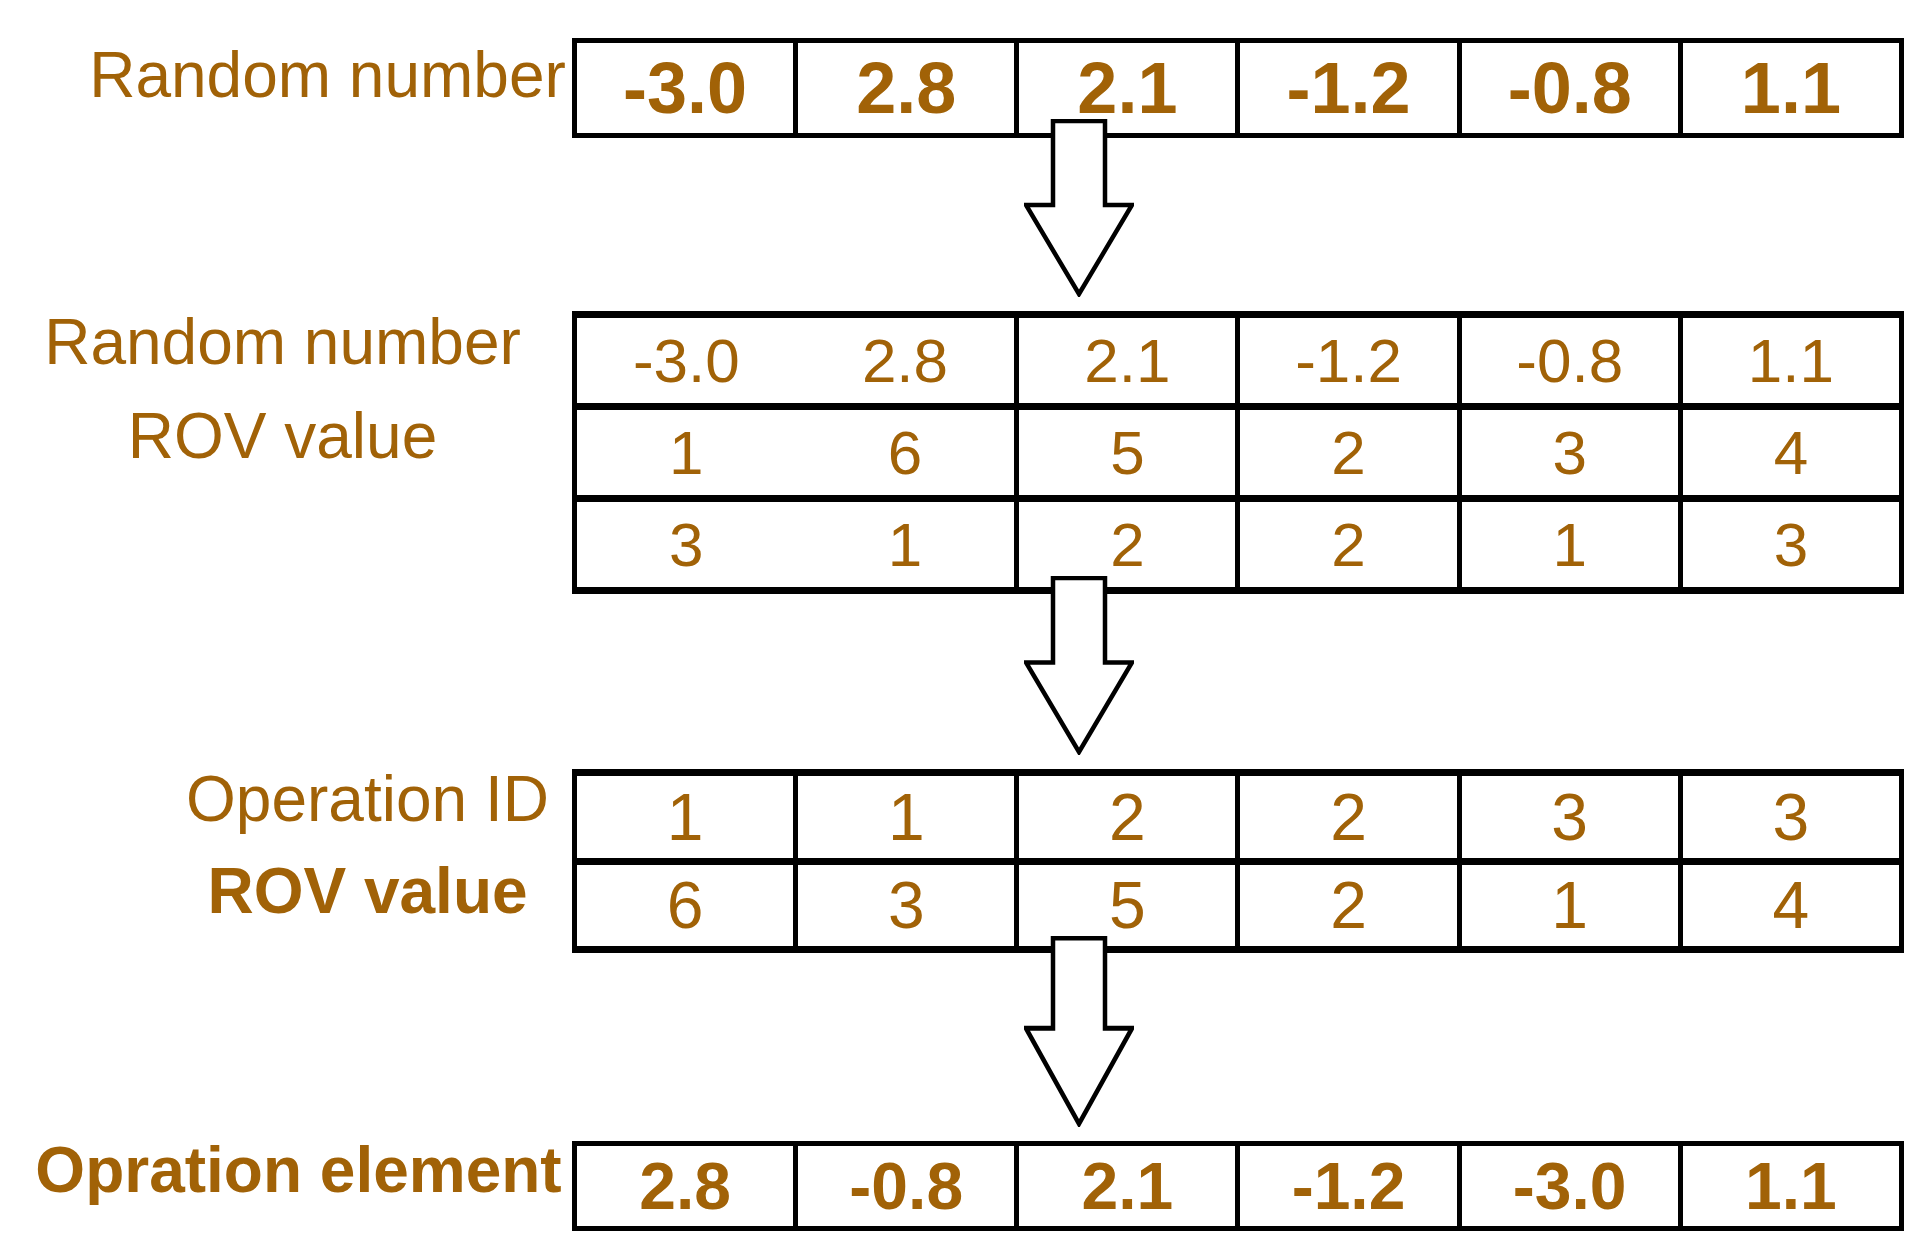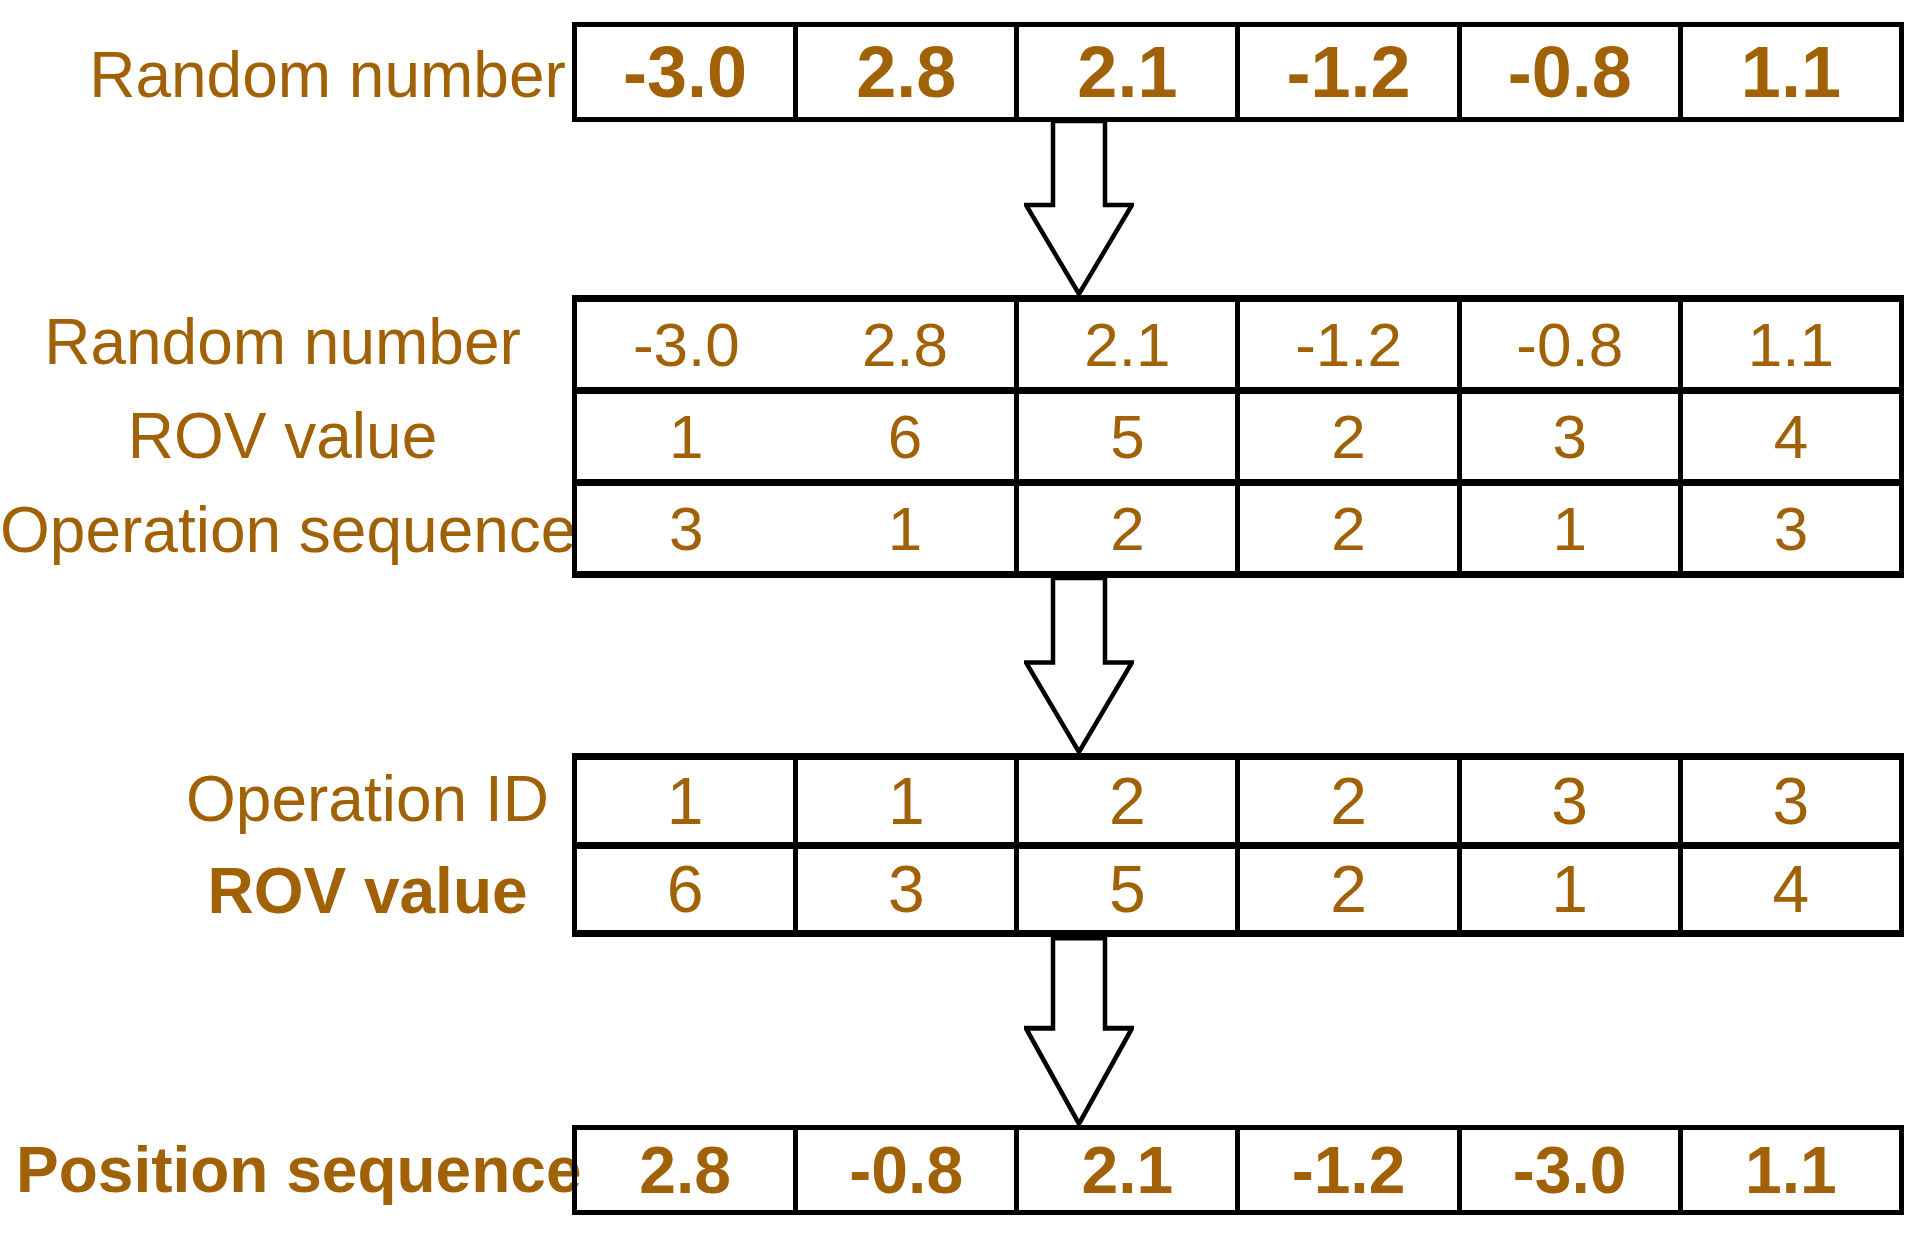--- a/index.html
+++ b/index.html
@@ -7,21 +7,21 @@
     position:relative;width:1908px;height:1253px;background:#ffffff;
     font-family:Liberation Sans, sans-serif;color:#a16207;overflow:hidden;
   }
   .lbl{
     position:absolute;width:565px;height:80px;line-height:80px;
     text-align:center;font-size:64px;white-space:nowrap;
   }
   .lbl.bold{font-weight:bold;}
   table.tbl{
     position:absolute;left:572px;width:1332px;
-    border-collapse:collapse;table-layout:fixed;
+    border-collapse:collapse;table-layout:fixed;margin-top:16px;
   }
   table.tbl td{
     border:5px solid #000;text-align:center;vertical-align:middle;
     padding:0;overflow:hidden;white-space:nowrap;
   }
   table.t1{top:22px;height:100px;}
   table.t1 td{font-size:72px;font-weight:bold;}
   table.t2{top:295px;height:283px;}
   table.t2 td{font-size:62px;border-top-width:7px;border-bottom-width:7px;}
   table.t2 td.nodiv{border-right-style:hidden;}
@@ -52,21 +52,20 @@
     </tr>
   </tbody>
     </table>
 
   <svg class="arrow a1" viewBox="0 0 110 178" preserveAspectRatio="none">
     <polygon points="29,2 81,2 81,86 108,86 55,175 2,86 29,86" fill="#ffffff" stroke="#000000" stroke-width="4.5"></polygon>
   </svg>
 
   <div class="lbl" style="left:0px;top:302px;">Random number</div>
   <div class="lbl" style="left:0px;top:396px;">ROV value</div>
-  <div class="lbl" style="left:0px;top:490px;">Operation sequence</div>
   <table class="tbl t2">
     <tbody>
         <tr>
       <td class="nodiv">-3.0</td>
       <td>2.8</td>
       <td>2.1</td>
       <td>-1.2</td>
       <td>-0.8</td>
       <td>1.1</td>
     </tr>
@@ -113,21 +112,21 @@
       <td>1</td>
       <td>4</td>
     </tr>
   </tbody>
     </table>
 
   <svg class="arrow a3" viewBox="0 0 110 178" preserveAspectRatio="none">
     <polygon points="29,2 81,2 81,86 108,86 55,175 2,86 29,86" fill="#ffffff" stroke="#000000" stroke-width="4.5"></polygon>
   </svg>
 
-  <div class="lbl bold" style="left:16px;top:1130px;">Position sequence</div>
+  <div class="lbl bold" style="left:16px;top:1130px;">Opration element</div>
   <table class="tbl t4">
     <tbody>
         <tr>
       <td>2.8</td>
       <td>-0.8</td>
       <td>2.1</td>
       <td>-1.2</td>
       <td>-3.0</td>
       <td>1.1</td>
     </tr>

